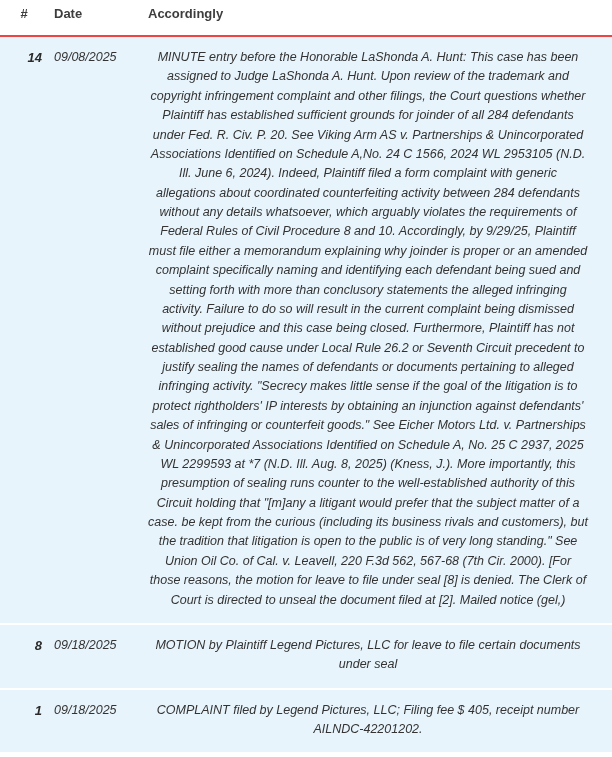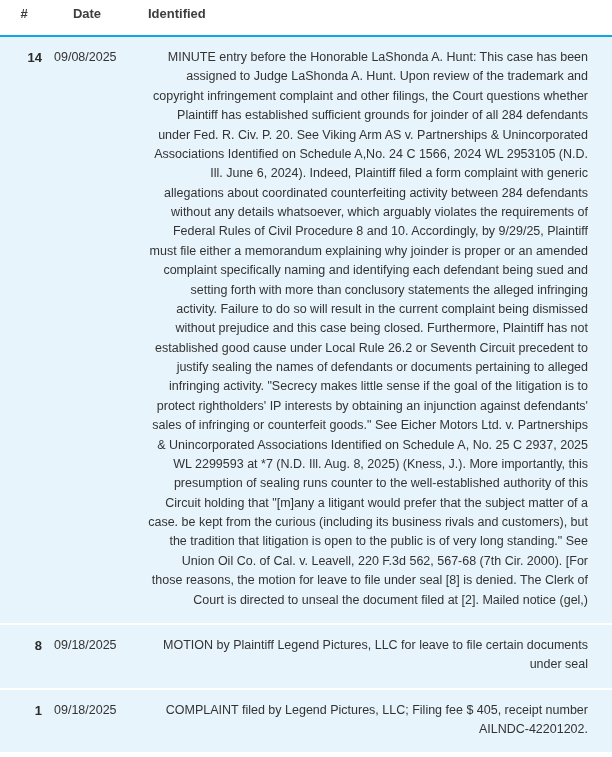--- a/index.html
+++ b/index.html
@@ -33,76 +33,76 @@
     border: none;
     vertical-align: top;
   }
   .docket thead th.num-head {
     text-align: center;
     padding-left: 0;
     padding-right: 0;
   }
   .docket thead th.date-head {
     padding-left: 6px;
-    text-align: center;
   }
   .docket thead th.desc-head {
     padding-left: 20px;
   }
 
   .docket tbody tr {
     background: #e8f4fb;
   }
   .docket tbody td {
     vertical-align: top;
     font-size: 12.5px;
     line-height: 1.55;
     padding: 11px 8px 13px 23px;
-    border-top: 2px solid #0ea5e9;
+    border-top: 2px solid #ef4444;
     border-bottom: 2px solid #ffffff;
+    font-style: italic;
   }
   .docket tbody td.num {
     text-align: right;
     font-weight: bold;
     font-size: 13px;
     color: #2b2b2b;
     padding-right: 6px;
     padding-left: 0;
     white-space: nowrap;
   }
   .docket tbody td.date {
     color: #333333;
     padding-left: 6px;
     white-space: nowrap;
   }
   .docket tbody td.desc {
     padding-left: 20px;
     padding-right: 24px;
     color: #333333;
-    text-align: right;
+    text-align: center;
   }
   .num-link {
     color: #2b2b2b;
     text-decoration: none;
   }
 </style>
 </head>
 <body>
 
 <table class="docket">
   <colgroup>
     <col class="c-num">
     <col class="c-date">
     <col class="c-desc">
   </colgroup>
   <thead>
     <tr>
       <th class="num-head">#</th>
       <th class="date-head">Date</th>
-      <th class="desc-head">Identified</th>
+      <th class="desc-head">Accordingly</th>
     </tr>
   </thead>
   <tbody>
     <tr>
       <td class="num">
         <span class="num-link">14</span>
       </td>
       <td class="date">09/08/2025</td>
       <td class="desc">MINUTE entry before the Honorable LaShonda A. Hunt: This case has been assigned to Judge LaShonda A. Hunt. Upon review of the trademark and copyright infringement complaint and other filings, the Court questions whether Plaintiff has established sufficient grounds for joinder of all 284 defendants under Fed. R. Civ. P. 20. See Viking Arm AS v. Partnerships &amp; Unincorporated Associations Identified on Schedule A,No. 24 C 1566, 2024 WL 2953105 (N.D. Ill. June 6, 2024). Indeed, Plaintiff filed a form complaint with generic allegations about coordinated counterfeiting activity between 284 defendants without any details whatsoever, which arguably violates the requirements of Federal Rules of Civil Procedure 8 and 10. Accordingly, by 9/29/25, Plaintiff must file either a memorandum explaining why joinder is proper or an amended complaint specifically naming and identifying each defendant being sued and setting forth with more than conclusory statements the alleged infringing activity. Failure to do so will result in the current complaint being dismissed without prejudice and this case being closed. Furthermore, Plaintiff has not established good cause under Local Rule 26.2 or Seventh Circuit precedent to justify sealing the names of defendants or documents pertaining to alleged infringing activity. "Secrecy makes little sense if the goal of the litigation is to protect rightholders' IP interests by obtaining an injunction against defendants' sales of infringing or counterfeit goods." See Eicher Motors Ltd. v. Partnerships &amp; Unincorporated Associations Identified on Schedule A, No. 25 C 2937, 2025 WL 2299593 at *7 (N.D. Ill. Aug. 8, 2025) (Kness, J.). More importantly, this presumption of sealing runs counter to the well-established authority of this Circuit holding that "[m]any a litigant would prefer that the subject matter of a case. be kept from the curious (including its business rivals and customers), but the tradition that litigation is open to the public is of very long standing." See Union Oil Co. of Cal. v. Leavell, 220 F.3d 562, 567-68 (7th Cir. 2000). [For those reasons, the motion for leave to file under seal [8] is denied. The Clerk of Court is directed to unseal the document filed at [2]. Mailed notice (gel,)</td>
     </tr>

